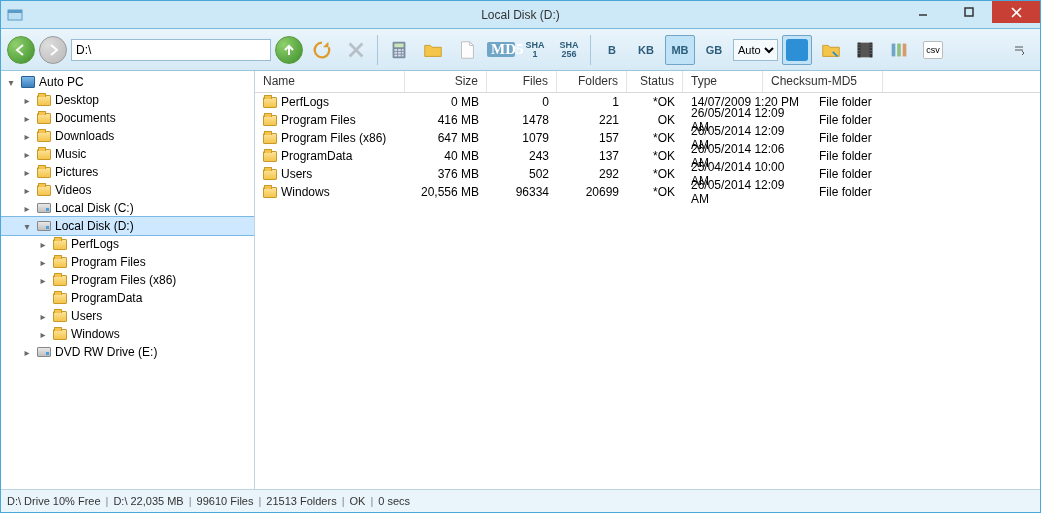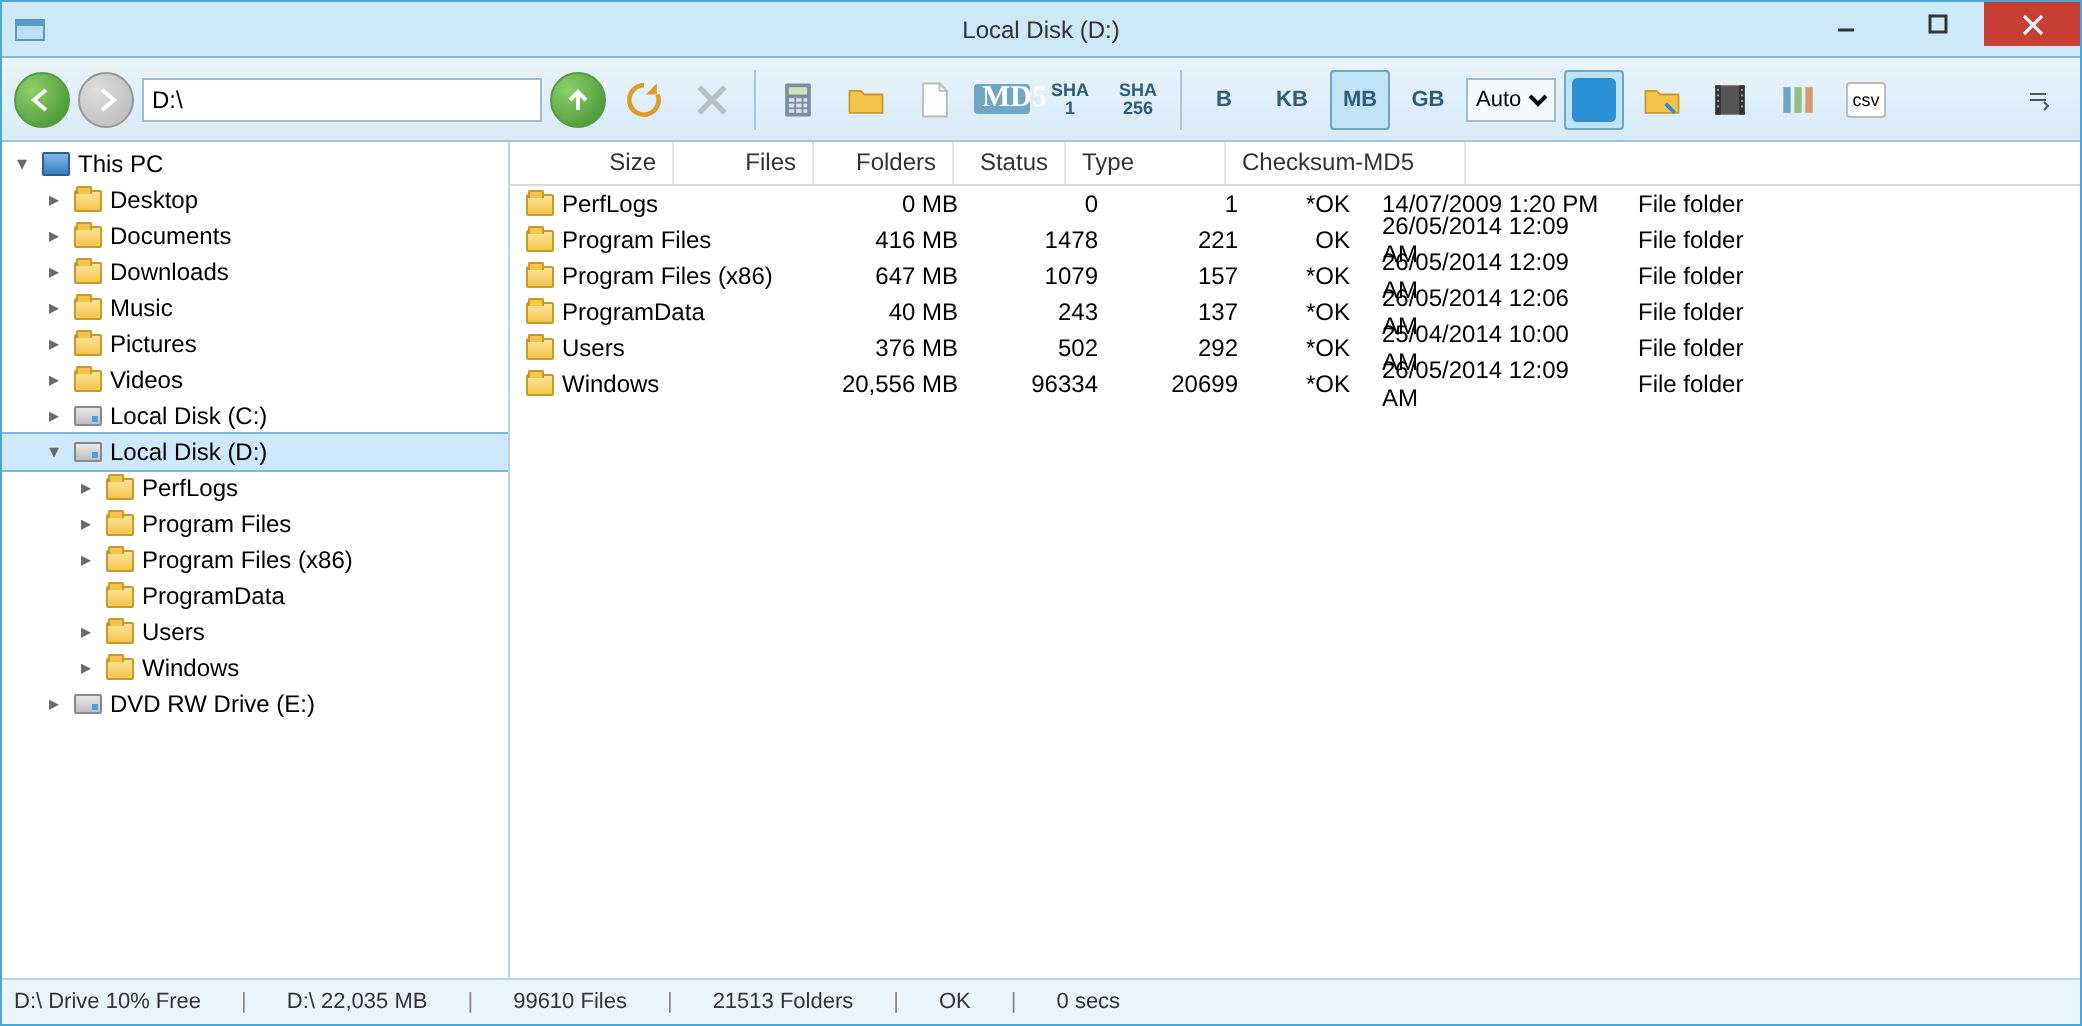--- a/index.html
+++ b/index.html
@@ -46,21 +46,21 @@
 .col-name { width: 150px; }
 .col-size { width: 82px; text-align: right; }
 .col-files { width: 70px; text-align: right; }
 .col-folders { width: 70px; text-align: right; }
 .col-status { width: 56px; text-align: right; }
 .col-date { width: 128px; }
 .col-type { width: 80px; }
 .col-chk { width: 120px; }
 
 
-.status { height: 23px; border-top: 1px solid #bcd4e4; background: #eaf4fb; display: flex; align-items: center; padding: 0 6px; font-size: 11px; color: #333; gap: 20px; text-align: center; }
+.status { height: 23px; border-top: 1px solid #bcd4e4; background: #eaf4fb; display: flex; align-items: center; padding: 0 6px; font-size: 11px; color: #333; gap: 5px; text-align: center; }
 .status .ssep { color: #888; }
 
 
 .fico { width: 14px; height: 11px; background: linear-gradient(#fce29a,#f5c54b); border: 1px solid #c99a2a; border-radius: 1px; position: relative; }
 .fico:before { content:""; position:absolute; top:-3px; left:0; width:6px; height:3px; background:#f5c54b; border:1px solid #c99a2a; border-bottom:none; border-radius:1px 1px 0 0; }
 .drvico { width:14px; height:10px; background:linear-gradient(#e8e8e8,#bfbfbf); border:1px solid #888; border-radius:1px; position:relative; }
 .drvico:after { content:""; position:absolute; right:1px; bottom:1px; width:3px; height:3px; background:#4aa0e0; }
 .pcico { width:14px; height:12px; background:linear-gradient(#7fb8e8,#3a7fc0); border:1px solid #2a5f90; border-radius:1px; }
 
 svg.tb-icon { width:22px; height:22px; }
@@ -222,21 +222,21 @@
   </div>
 </div>
 
 <div class="main">
   <div class="tree" id="tree">
       <div class="tree-node" style="padding-left: 4px;">
         <span class="tw">▾</span>
         <span class="icon">
           <span class="pcico"></span>
         </span>
-        <span class="lbl">This PC</span>
+        <span class="lbl">Auto PC</span>
       </div>
       <div class="tree-node" style="padding-left: 20px;">
         <span class="tw">▸</span>
         <span class="icon">
           <span class="fico"></span>
         </span>
         <span class="lbl">Desktop</span>
       </div>
       <div class="tree-node" style="padding-left: 20px;">
         <span class="tw">▸</span>
@@ -332,20 +332,21 @@
       <div class="tree-node" style="padding-left: 20px;">
         <span class="tw">▸</span>
         <span class="icon">
           <span class="drvico"></span>
         </span>
         <span class="lbl">DVD RW Drive (E:)</span>
       </div>
     </div>
   <div class="list">
     <div class="list-header">
+      <div class="col col-name">Name</div>
       <div class="col col-size">Size</div>
       <div class="col col-files">Files</div>
       <div class="col col-folders">Folders</div>
       <div class="col col-status">Status</div>
       <div class="col col-type">Type</div>
       <div class="col col-chk">Checksum-MD5</div>
     </div>
     <div id="rows">
         <div class="list-row">
           <div class="cell col-name name">

